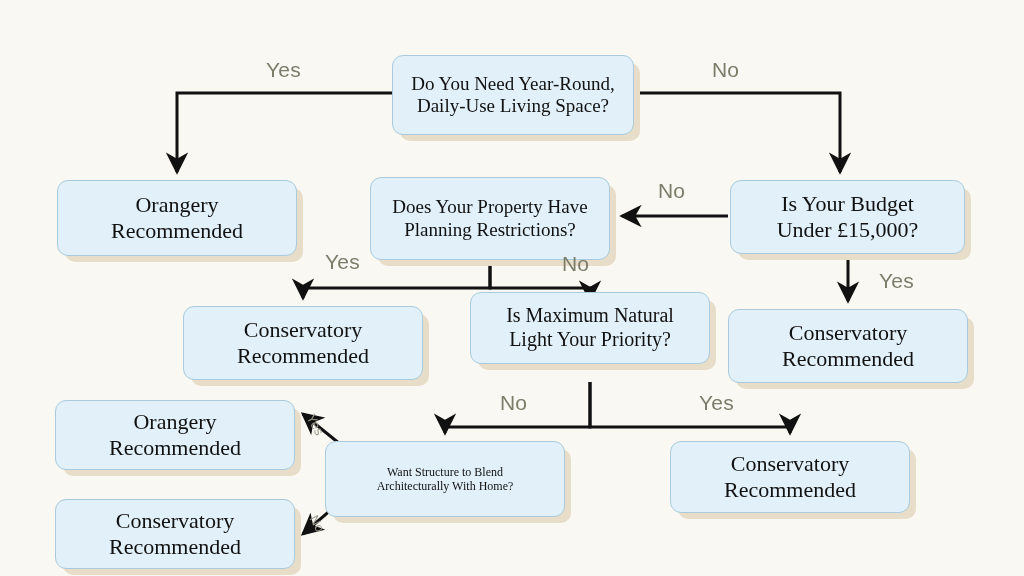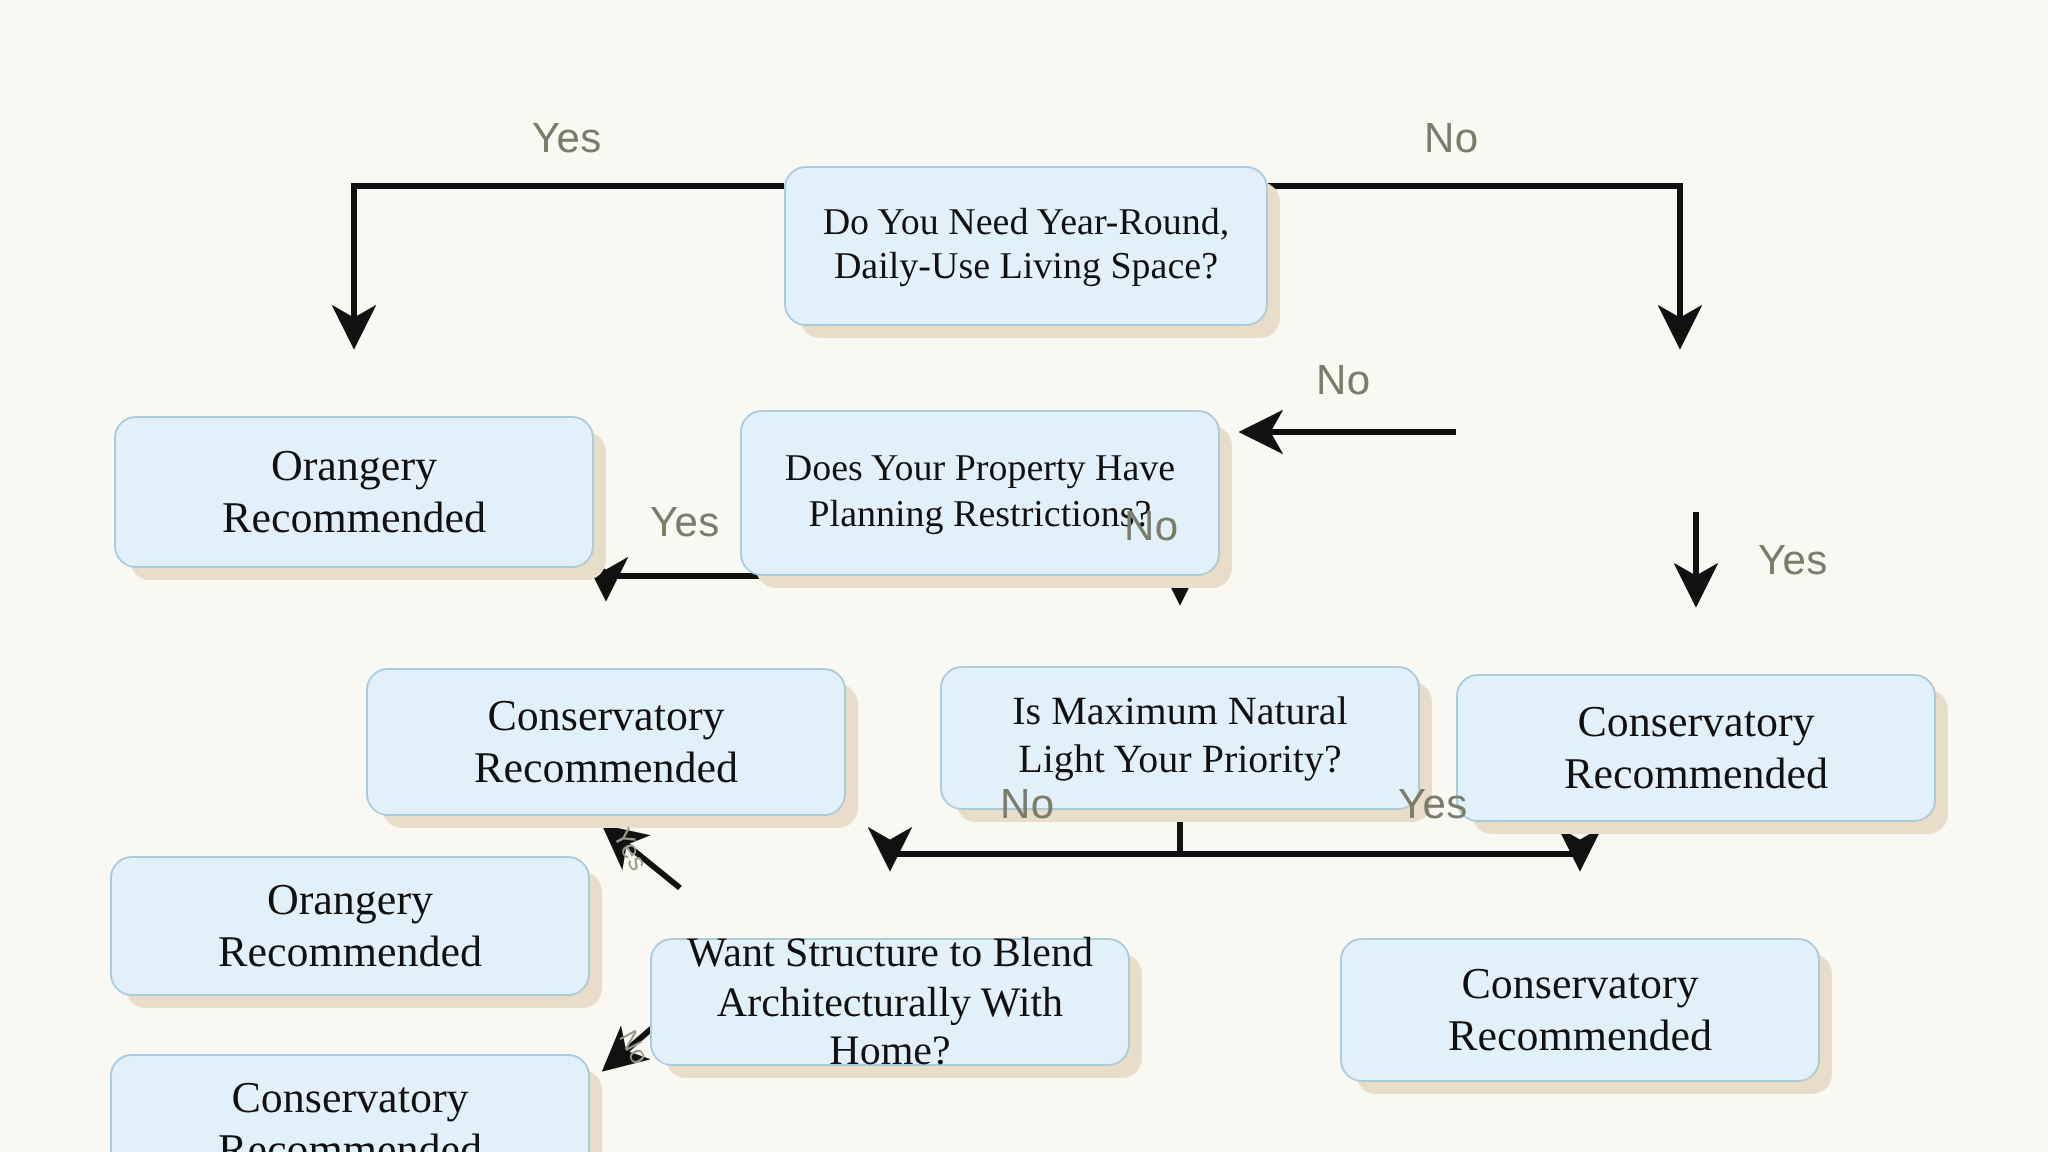--- a/index.html
+++ b/index.html
@@ -31,21 +31,20 @@
     border-radius: 11px;
     box-shadow: 7px 7px 0 -1px #e8ddc9;
     display: flex;
     align-items: center;
     justify-content: center;
     text-align: center;
     color: #111111;
     font-family: "Liberation Serif", "DejaVu Serif", serif;
     line-height: 1.18;
     padding: 2px 8px;
-    margin-top: 28px;
   }
   .node .label {
     display: block;
     white-space: pre-line;
   }
   .edge-label {
     position: absolute;
     color: #7a7d6a;
     font-family: "Liberation Sans", "DejaVu Sans", sans-serif;
     font-size: 21px;
@@ -102,42 +101,46 @@
   <div class="node" style="left:57px; top:180px; width:240px; height:76px; font-size:22px;">
     <span class="label">Orangery
 Recommended</span>
   </div>
 
   <div class="node" style="left:370px; top:177px; width:240px; height:83px; font-size:19px;">
     <span class="label">Does Your Property Have
 Planning Restrictions?</span>
   </div>
 
+  <div class="node" style="left:730px; top:180px; width:235px; height:74px; font-size:22px;">
+    <span class="label">Is Your Budget
+Under £15,000?</span>
+  </div>
 
   <div class="node" style="left:183px; top:306px; width:240px; height:74px; font-size:22px;">
     <span class="label">Conservatory
 Recommended</span>
   </div>
 
-  <div class="node" style="left:470px; top:305px; width:240px; height:72px; font-size:20px;">
+  <div class="node" style="left:470px; top:292px; width:240px; height:72px; font-size:20px;">
     <span class="label">Is Maximum Natural
 Light Your Priority?</span>
   </div>
 
   <div class="node" style="left:728px; top:309px; width:240px; height:74px; font-size:22px;">
     <span class="label">Conservatory
 Recommended</span>
   </div>
 
   <div class="node" style="left:55px; top:400px; width:240px; height:70px; font-size:22px;">
     <span class="label">Orangery
 Recommended</span>
   </div>
 
-  <div class="node" style="left:325px; top:441px; width:240px; height:64px; font-size:21px;">
+  <div class="node" style="left:325px; top:441px; width:240px; height:76px; font-size:12px;">
     <span class="label">Want Structure to Blend
 Architecturally With Home?</span>
   </div>
 
   <div class="node" style="left:670px; top:441px; width:240px; height:72px; font-size:22px;">
     <span class="label">Conservatory
 Recommended</span>
   </div>
 
   <div class="node" style="left:55px; top:499px; width:240px; height:70px; font-size:22px;">

